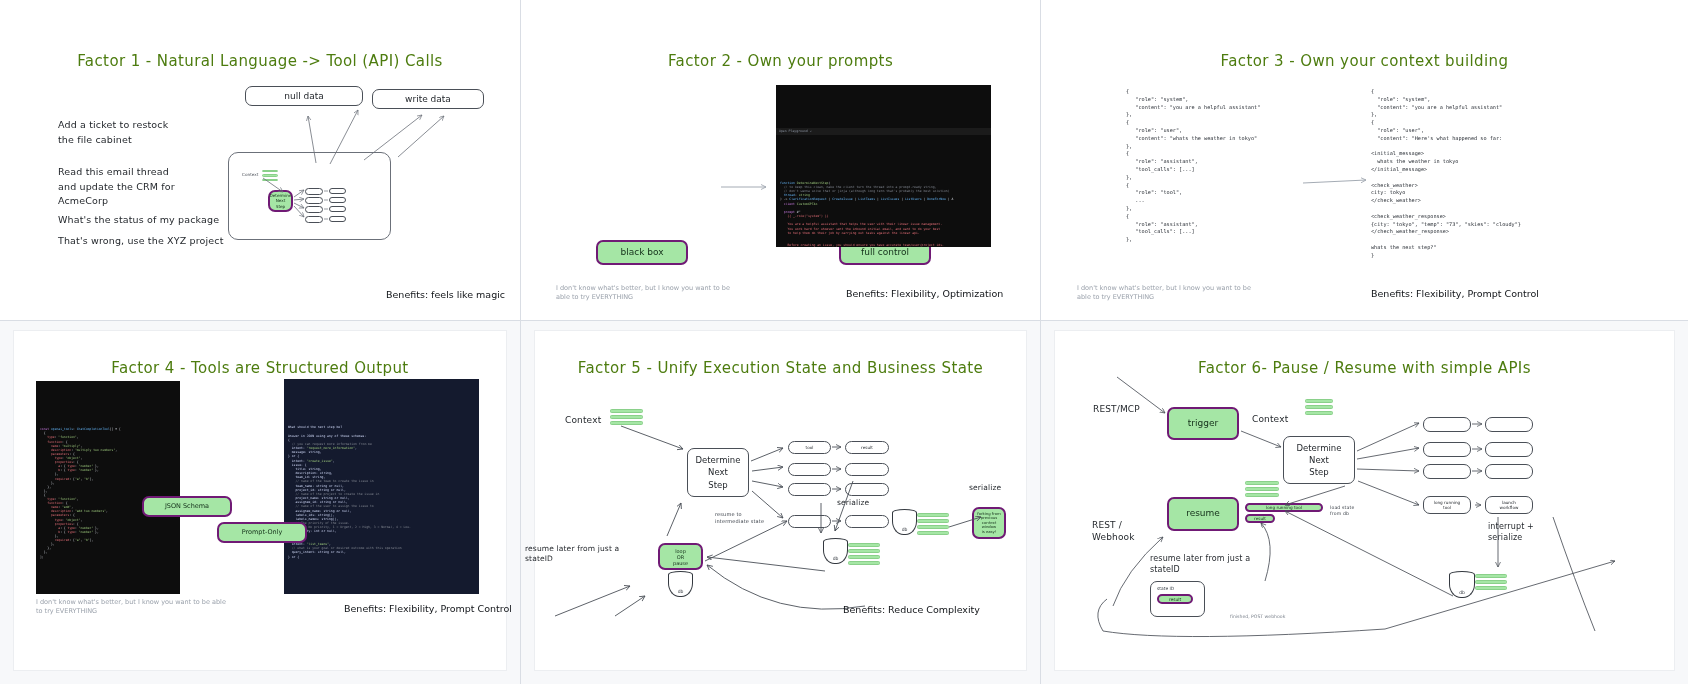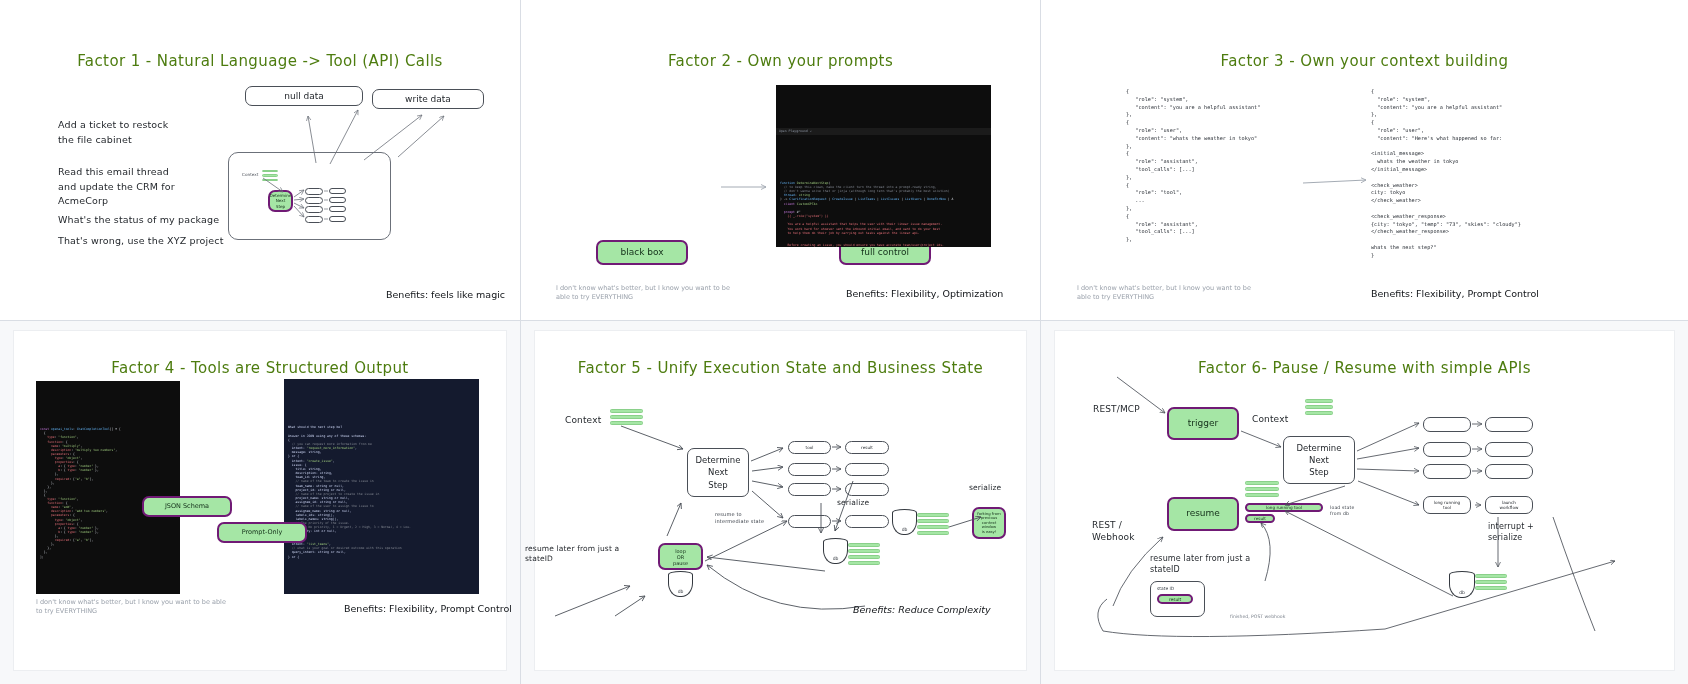--- a/index.html
+++ b/index.html
@@ -511,21 +511,21 @@
         <path d="M297,158 L306,158" marker-end="url(#a5)"></path>
         <path d="M297,190 L306,190" marker-end="url(#a5)"></path>
       </g>
       <g stroke="#4a4f57" stroke-width=".9" fill="none" marker-end="url(#a5)">
         <path d="M290,240 L172,226"></path>
         <path d="M330,275 Q240,290 172,234"></path>
         <path d="M20,285 L95,255"></path>
       </g>
     </svg>
 
-    <div class="benefit" style="left:318px;top:273px;font-style:italic;">Benefits: Reduce Complexity</div>
+    <div class="benefit" style="left:308px;top:273px;">Benefits: Reduce Complexity</div>
    </div>
   </section>
 
   <section class="slide sep-t sep-l shaded">
    <div class="inner">
     <div class="title" style="top:28px">Factor 6- Pause / Resume with simple APIs</div>
 
     <div class="hand" style="position:absolute;left:38px;top:72px;font-size:9px;">REST/MCP</div>
 
     <div class="gbox" style="left:112px;top:76px;width:72px;height:33px;font-size:9px;">trigger</div>

